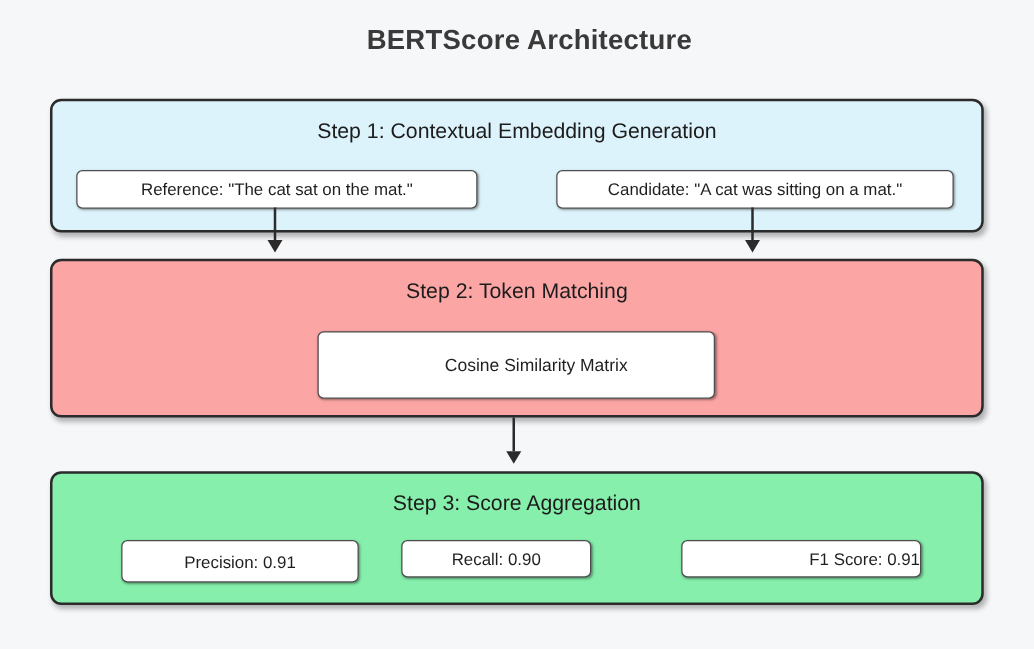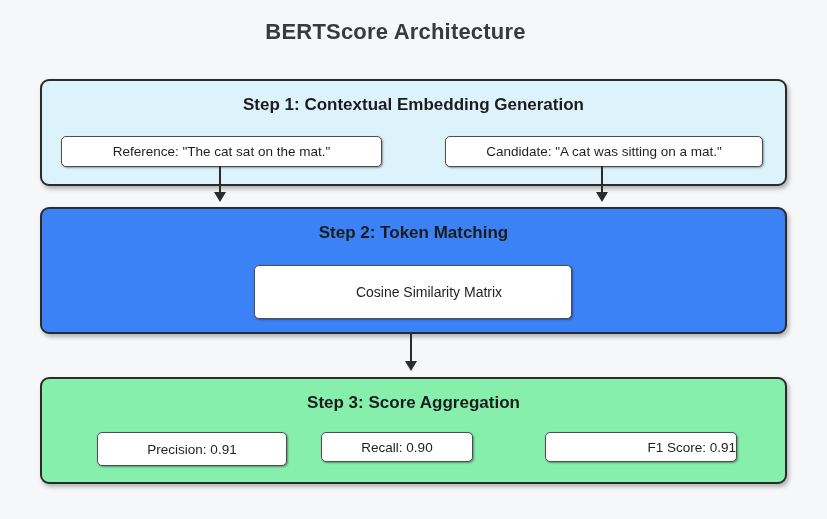--- a/index.html
+++ b/index.html
@@ -12,34 +12,35 @@
     position:relative;
     width:827px;height:519px;
     background:#f5f7f9;
     overflow:hidden;
   }
   .page-title{
     position:absolute;top:19px;left:0;width:791px;
     text-align:center;
     font-size:22px;font-weight:bold;color:#3a3a3a;
     letter-spacing:.2px;
+    padding-left:28px;
   }
   .step-box{
     position:absolute;left:40px;width:747px;
     box-sizing:border-box;
     border:2px solid #2b2b2b;border-radius:9px;
     box-shadow:2px 3px 4px rgba(0,0,0,.28);
   }
   .step1{top:79px;height:107px;background:#ddf3fc;}
-  .step2{top:207px;height:127px;background:#3b82f6;}
+  .step2{top:207px;height:127px;background:#fca5a5;}
   .step3{top:377px;height:107px;background:#86efac;}
   .step-title{
     position:absolute;top:14px;left:0;width:100%;
     text-align:center;
-    font-size:17px;font-weight:bold;color:#1c1c1c;
+    font-size:17px;font-weight:normal;color:#1c1c1c;
   }
   .node{
     position:absolute;
     box-sizing:border-box;
     background:#ffffff;
     border:1px solid #4d4d4d;border-radius:5px;
     box-shadow:1px 1px 2px rgba(0,0,0,.38);
     display:flex;align-items:center;justify-content:center;
     font-size:13.5px;color:#1f1f1f;
     white-space:nowrap;

